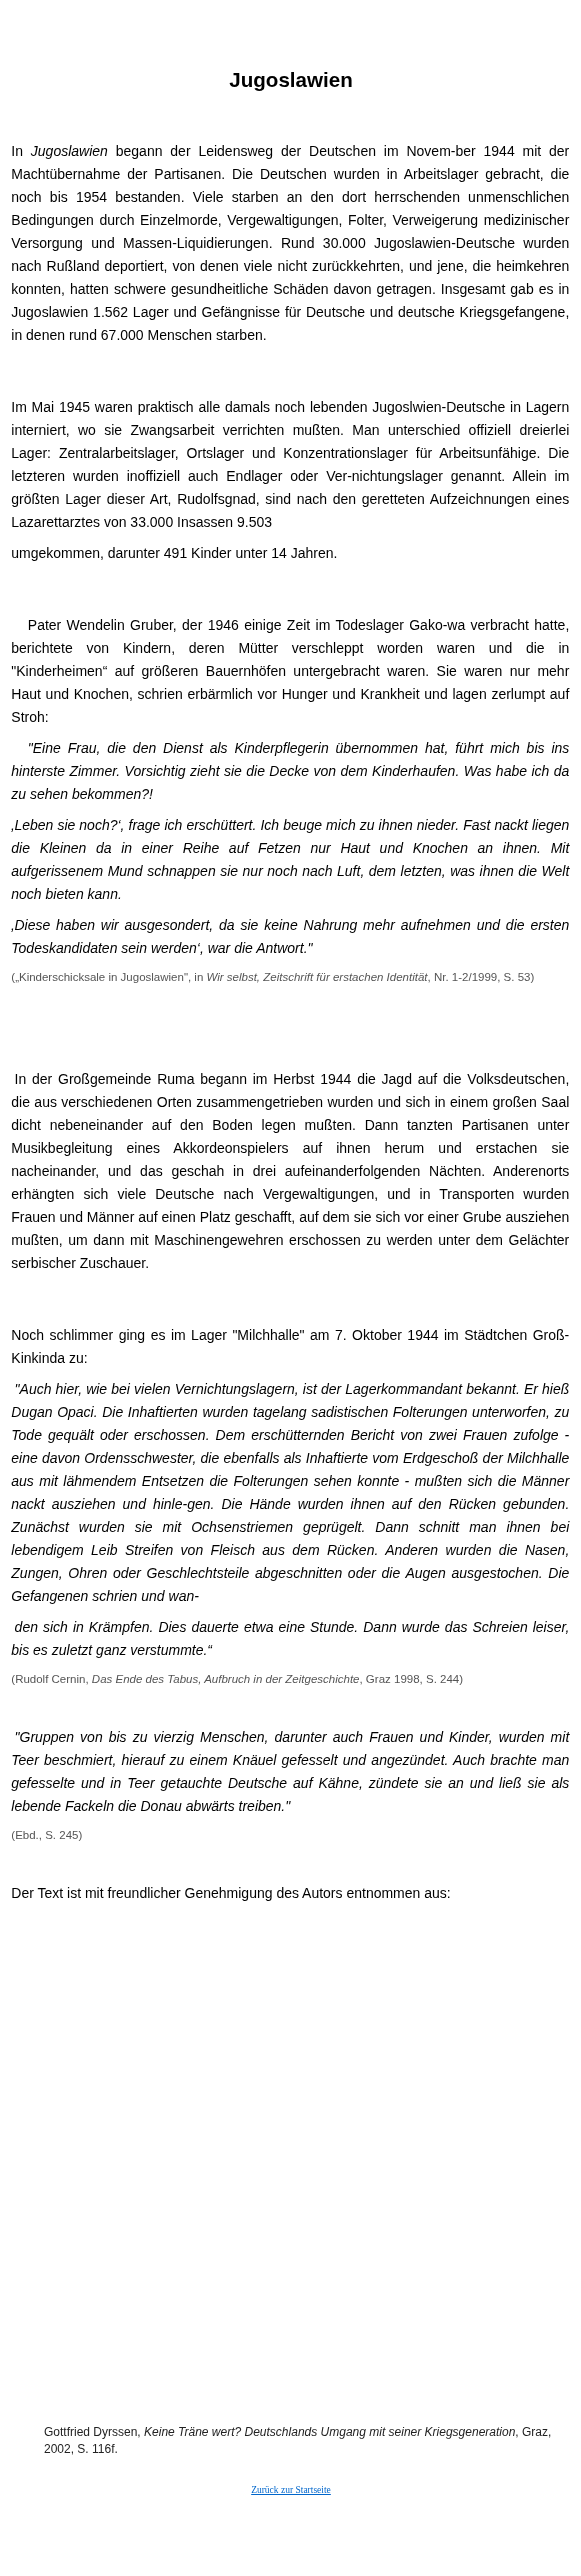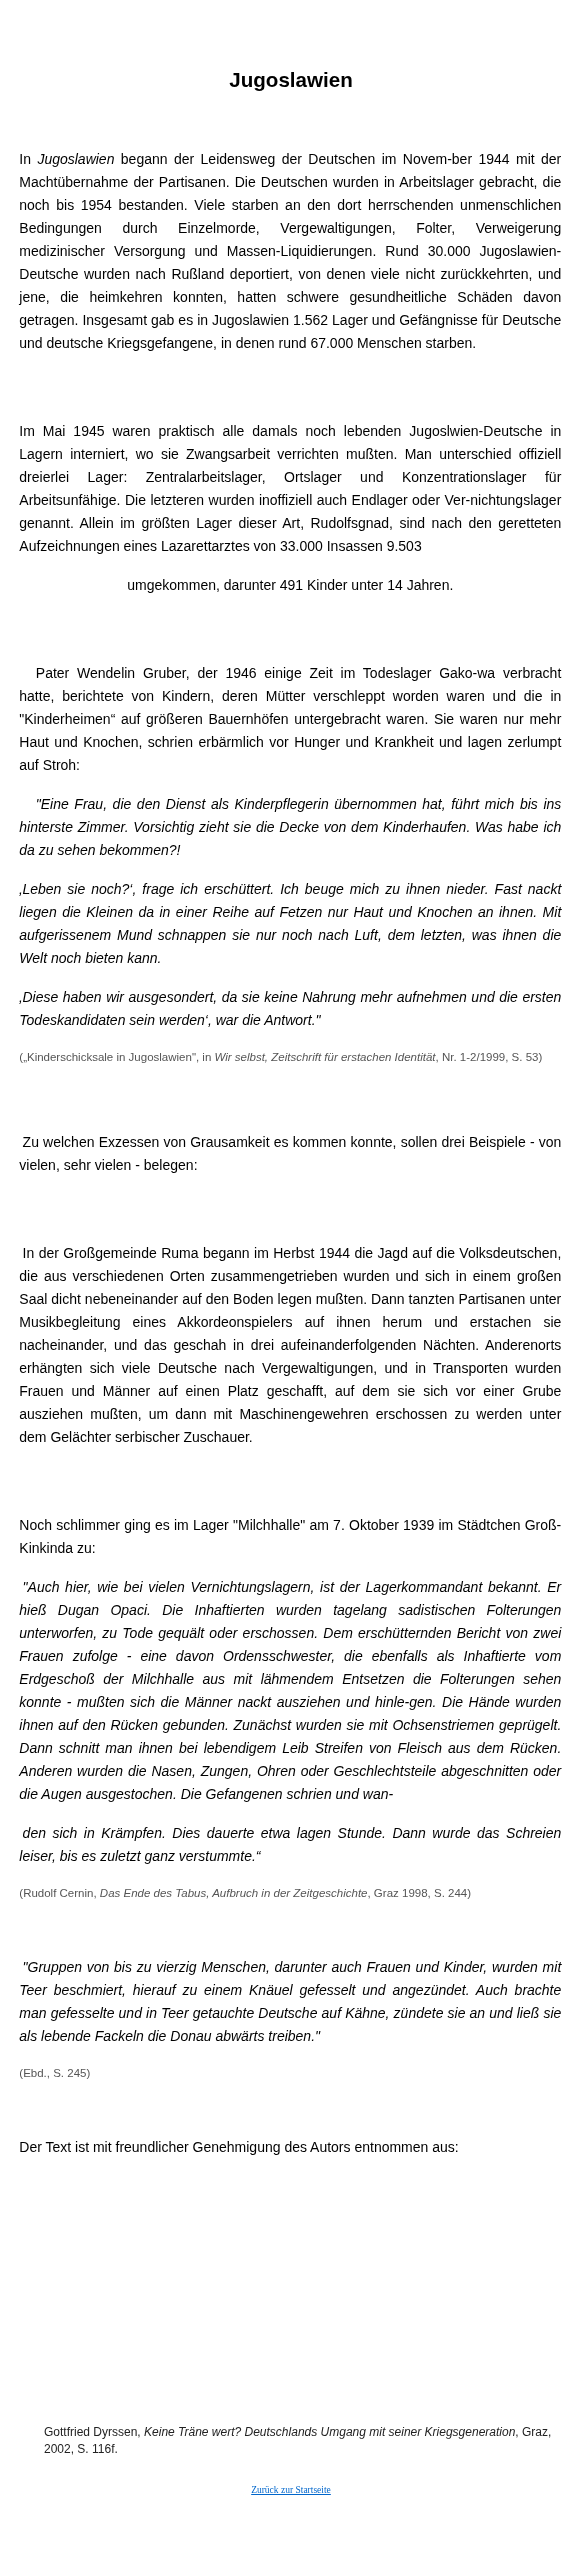--- a/index.html
+++ b/index.html
@@ -14,21 +14,21 @@
   .page { position: absolute; left: 0; top: 0; width: 582px; }
   .title {
     position: absolute; top: 68px; left: 0; width: 582px;
     text-align: center; font-weight: bold; font-size: 20.6px;
     margin: 0;
   }
   .content {
     position: absolute; top: 132px; left: 3.3px; width: 574px;
     font-size: 14px; line-height: 23px; text-align: justify;
   }
-  .content p { margin: 16px; }
+  .content p { margin: 8px; }
   .gap1 { height: 22px; }
   .gap2 { height: 33px; }
   .quote { font-style: italic; }
   .cite { color: #555555; font-size: 11.5px; line-height: 18px; margin-top: 1.6px !important; }
   .cite i { font-style: italic; }
   .indent { text-indent: 16.5px; }
   .ref {
     position: absolute; top: 2424px; left: 44px; width: 527px;
     font-size: 12px; line-height: 17.3px; color: #222222;
   }
@@ -44,44 +44,43 @@
 
 <div class="page">
   <h1 class="title">Jugoslawien</h1>
 
   <div class="content">
     <p><span>In </span><i>Jugoslawien</i><span> begann der Leidensweg der Deutschen im Novem-ber 1944 mit der Machtübernahme der Partisanen. Die Deutschen wurden in Arbeitslager gebracht, die noch bis 1954 bestanden. Viele starben an den dort herrschenden unmenschlichen Bedingungen durch Einzelmorde, Vergewaltigungen, Folter, Verweigerung medizinischer Versorgung und Massen-Liquidierungen. Rund 30.000 Jugoslawien-Deutsche wurden nach Rußland deportiert, von denen viele nicht zurückkehrten, und jene, die heimkehren konnten, hatten schwere gesundheitliche Schäden davon getragen. Insgesamt gab es in Jugoslawien 1.562 Lager und Gefängnisse für Deutsche und deutsche Kriegsgefangene, in denen rund 67.000 Menschen starben.</span></p>
 
     <div class="gap2"></div>
 
     <p><span>Im Mai 1945 waren praktisch alle damals noch lebenden Jugoslwien-Deutsche in Lagern interniert, wo sie Zwangsarbeit verrichten mußten. Man unterschied offiziell dreierlei Lager: Zentralarbeitslager, Ortslager und Konzentrationslager für Arbeitsunfähige. Die letzteren wurden inoffiziell auch Endlager oder Ver-nichtungslager genannt. Allein im größten Lager dieser Art, Rudolfsgnad, sind nach den geretteten Aufzeichnungen eines Lazarettarztes von 33.000 Insassen 9.503</span></p>
-    <p style="text-align:center">umgekommen, darunter 491 Kinder unter 14 Jahren.</p>
+    <p style="text-align:left">umgekommen, darunter 491 Kinder unter 14 Jahren.</p>
 
     <div class="gap2"></div>
 
     <p class="indent">Pater Wendelin Gruber, der 1946 einige Zeit im Todeslager Gako-wa verbracht hatte, berichtete von Kindern, deren Mütter verschleppt worden waren und die in "Kinderheimen“ auf größeren Bauernhöfen untergebracht waren. Sie waren nur mehr Haut und Knochen, schrien erbärmlich vor Hunger und Krankheit und lagen zerlumpt auf Stroh:</p>
 
     <p class="quote indent">"Eine Frau, die den Dienst als Kinderpflegerin übernommen hat, führt mich bis ins hinterste Zimmer. Vorsichtig zieht sie die Decke von dem Kinderhaufen. Was habe ich da zu sehen bekommen?!</p>
     <p class="quote">‚Leben sie noch?‘, frage ich erschüttert. Ich beuge mich zu ihnen nieder. Fast   nackt liegen die Kleinen da in einer Reihe auf Fetzen nur Haut und Knochen an ihnen. Mit aufgerissenem Mund schnappen sie nur noch nach Luft, dem letzten, was ihnen die Welt noch bieten kann.</p>
     <p class="quote">‚Diese haben wir ausgesondert, da sie keine Nahrung mehr aufnehmen und die ersten Todeskandidaten sein werden‘, war die Antwort."</p>
     <p class="cite"><span>(„Kinderschicksale in Jugoslawien", in </span><i>Wir selbst, Zeitschrift für erstachen Identität</i><span>, Nr. 1-2/1999, S. 53)</span></p>
 
     <div class="gap2"></div>
 
-    <p style="text-indent:3.3px">Zu welchen Exzessen von Grausamkeit es kommen konnte, sollen drei Beispiele - von vielen, sehr vielen - belegen:</p>
 
     <div class="gap2"></div>
 
     <p style="text-indent:3.3px">In der Großgemeinde Ruma begann im Herbst 1944 die Jagd auf die Volksdeutschen, die aus verschiedenen Orten zusammengetrieben wurden und sich in einem großen Saal dicht nebeneinander auf den Boden legen mußten. Dann tanzten Partisanen unter Musikbegleitung eines Akkordeonspielers auf ihnen herum und erstachen sie nacheinander, und das geschah in drei aufeinanderfolgenden Nächten. Anderenorts erhängten sich viele Deutsche nach Vergewaltigungen, und in Transporten wurden Frauen und Männer auf einen Platz geschafft, auf dem sie sich vor einer Grube ausziehen mußten, um dann mit Maschinengewehren erschossen zu werden unter dem Gelächter serbischer Zuschauer.</p>
 
     <div class="gap2"></div>
 
-    <p>Noch schlimmer ging es im Lager "Milchhalle" am 7. Oktober 1939 im Städtchen Groß-Kinkinda zu:</p>
+    <p>Noch schlimmer ging es im Lager "Milchhalle" am 7. Oktober 1944 im Städtchen Groß-Kinkinda zu:</p>
     <p class="quote" style="text-indent:3.3px">"Auch hier, wie bei vielen Vernichtungslagern, ist der Lagerkommandant bekannt. Er hieß Dugan Opaci. Die Inhaftierten wurden tagelang sadistischen Folterungen unterworfen, zu Tode gequält oder erschossen. Dem erschütternden Bericht von zwei Frauen zufolge - eine davon Ordensschwester, die ebenfalls als Inhaftierte vom Erdgeschoß der Milchhalle aus mit lähmendem Entsetzen die Folterungen sehen konnte - mußten sich die Männer nackt ausziehen und hinle-gen. Die Hände wurden ihnen auf den Rücken gebunden. Zunächst wurden sie mit Ochsenstriemen geprügelt. Dann schnitt man ihnen bei lebendigem Leib Streifen von Fleisch aus dem Rücken. Anderen wurden die Nasen, Zungen, Ohren oder Geschlechtsteile abgeschnitten oder die Augen ausgestochen. Die Gefangenen schrien und wan-</p>
-    <p class="quote" style="text-indent:3.3px">den sich in Krämpfen. Dies dauerte etwa lagen Stunde. Dann wurde das Schreien leiser, bis es zuletzt ganz verstummte.“</p>
+    <p class="quote" style="text-indent:3.3px">den sich in Krämpfen. Dies dauerte etwa eine Stunde. Dann wurde das Schreien leiser, bis es zuletzt ganz verstummte.“</p>
     <p class="cite"><span>(Rudolf Cernin,   </span><i>Das Ende des Tabus, Aufbruch in der Zeitgeschichte</i><span>, Graz 1998, S. 244)</span></p>
 
     <div class="gap1"></div>
 
     <p class="quote" style="text-indent:3.3px">"Gruppen von bis zu vierzig Menschen, darunter auch Frauen und Kinder, wurden mit Teer beschmiert, hierauf zu einem Knäuel gefesselt und angezündet. Auch brachte man gefesselte und in Teer getauchte Deutsche auf Kähne, zündete sie an und ließ sie als lebende Fackeln die Donau abwärts treiben."</p>
     <p class="cite">(Ebd., S. 245)</p>
 
     <div class="gap1"></div>
 
     <p>Der Text ist mit freundlicher Genehmigung des Autors entnommen aus:</p>

